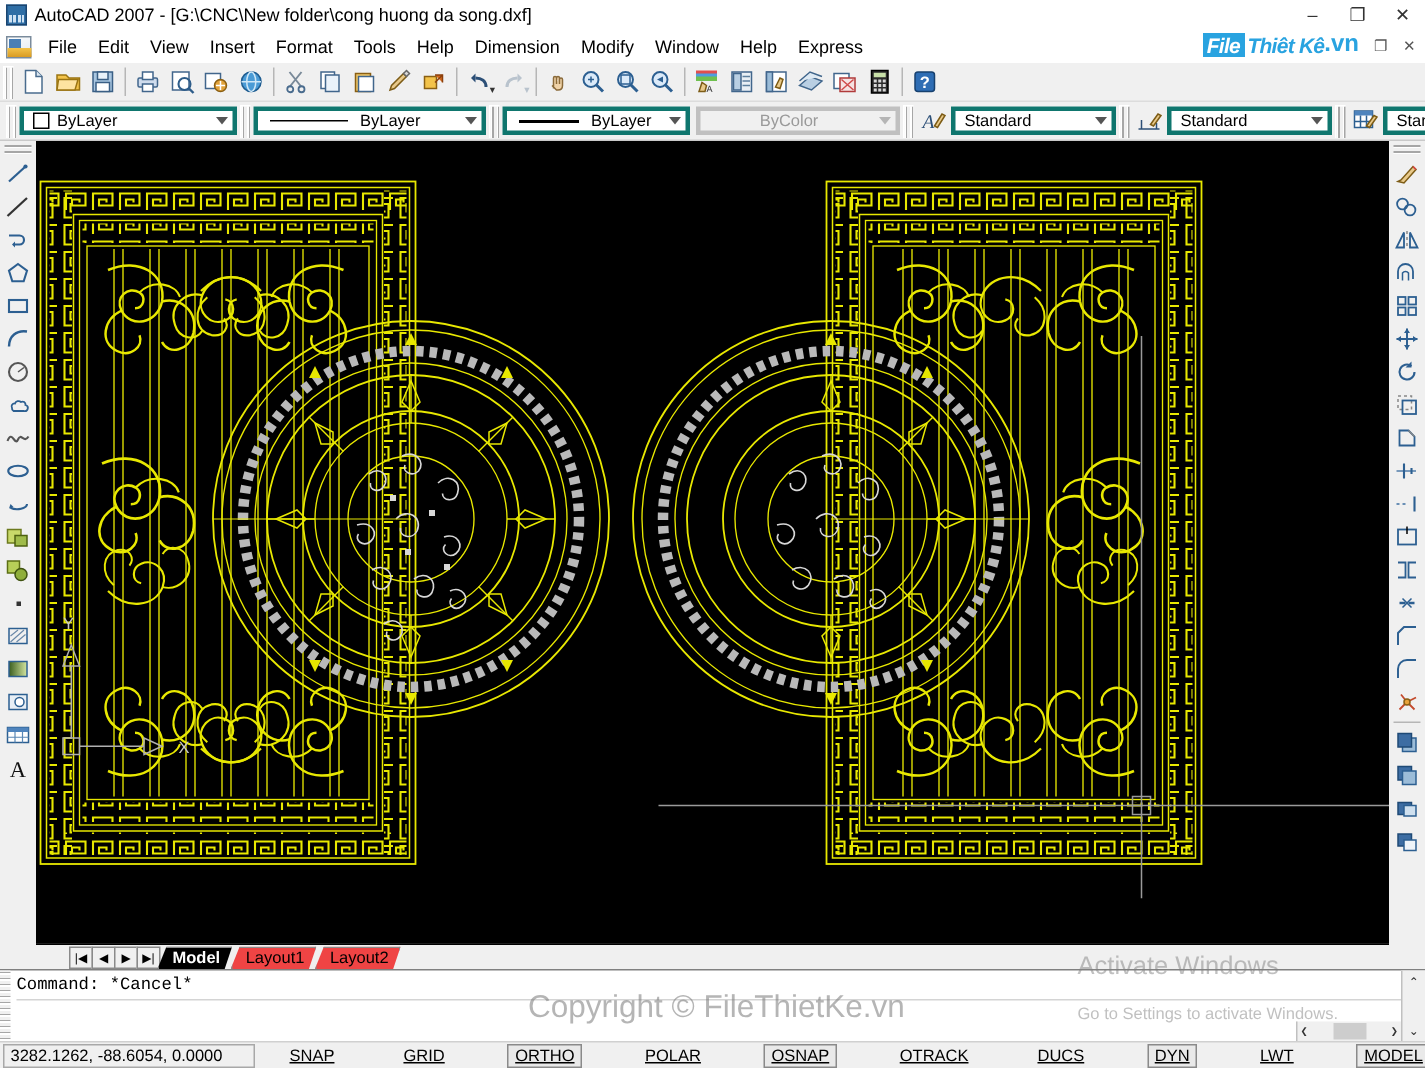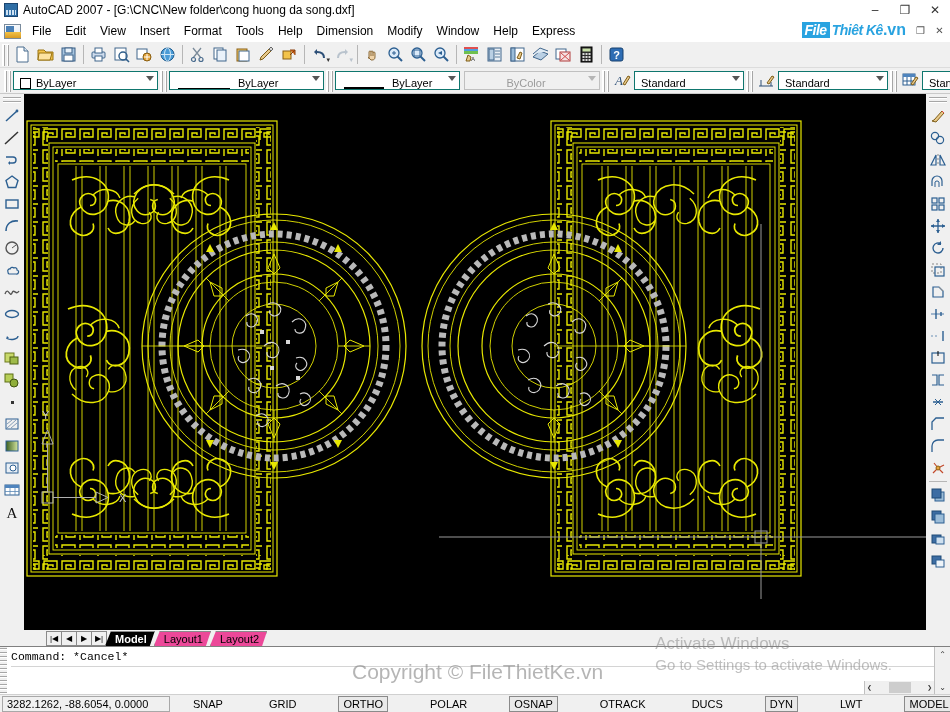--- a/index.html
+++ b/index.html
@@ -92,22 +92,22 @@
   }
   .tsep { width: 1px; height: 19px; background: #b6b6b6; margin: 0 3px; flex:none; }
   .tdrop { font-size:7px; color:#333; position:absolute; right:1px; bottom:2px; }
 
   
   .prop-row {
     height: 26px; display: flex; align-items: center; background: #f0f0f0;
     border-bottom: 1px solid #c9c9c9; flex: none; padding-left:2px;
   }
   .combo {
-    height: 19px; border: 1px solid #0f766e; background: #fff;
-    display: flex; align-items: flex-end; font-size: 11px; color: #000;
+    height: 19px; border: 3px solid #0f766e; background: #fff;
+    display: flex; align-items: center; font-size: 11px; color: #000;
     position: relative; flex:none; padding: 0 2px;
   }
   .combo.disabled { background: #f0f0f0; color: #9a9a9a; border-color:#c0c0c0; }
   .combo .cb-label { flex: 1; text-align: center; padding-right: 12px; }
   .combo .cb-arrow {
     position: absolute; right: 3px; top: 4px; width: 0; height: 0;
     border-left: 4px solid transparent; border-right: 4px solid transparent;
     border-top: 5px solid #555;
   }
   .combo.disabled .cb-arrow { border-top-color:#b5b5b5; }
@@ -144,21 +144,21 @@
     flex:none; border-top:1px solid #000; padding-left: 22px;
   }
   .nav-btn {
     width: 16px; height: 15px; border: 1px solid #8a8a8a; background:#f0f0f0;
     display:flex;align-items:center;justify-content:center;font-size:8px;
     margin-right:-1px; color:#000;
   }
   .tab {
     height: 15px; padding: 0 7px 0 9px; font-size: 11px; display:flex;
     align-items:center; border:1px solid #8a8a8a; border-bottom:none;
-    background:#ec4899; margin-left:-1px;
+    background:#ef4444; margin-left:-1px;
     clip-path: polygon(6px 0, 100% 0, calc(100% - 5px) 100%, 0 100%);
   }
   .tab.active { background:#000; color:#fff; font-weight:bold; }
 
   
   .cmd-wrap {
     height: 48px; background: #fff; border-top: 1px solid #808080;
     position: relative; flex:none; display:flex;
   }
   .cmd-grip {
@@ -187,41 +187,41 @@
   .statusbar {
     height: 18px; background: #f0f0f0; display:flex; align-items:center;
     border-top: 1px solid #d0d0d0; flex:none; font-size: 11px;
   }
   .coords {
     width: 168px; height: 16px; border: 1px solid #a8a8a8; background:#f0f0f0;
     display:flex; align-items:center; padding-left:4px; margin-left:2px; flex:none;
     color:#000;
   }
   .stat-btn {
-    padding: 1px 4px; margin: 0 19px; color:#000; flex:none;
+    padding: 1px 4px; margin: 0 19px; color:#000; flex:none;text-decoration:underline;
   }
   .stat-btn.sunken { border: 1px solid #8a8a8a; background:#e9e9e9; }
   .status-right { margin-left:auto; display:flex; align-items:center; gap:3px;
                   padding-right:4px; }
   .lock-ico { width:16px;height:14px;position:relative; }
   .tray-box { width:15px;height:14px;border:1px solid #5a7fa8;
               background:linear-gradient(135deg,#e8f1fa,#9cc2e6); }
 
   
   .wm-copy {
     position: absolute; left: 352px; top: 660px; font-size: 21px;
     color: rgba(120,120,120,0.55); font-family:"Liberation Sans",sans-serif;
     pointer-events:none; white-space:nowrap;
   }
   .wm-act {
     position: absolute; right: 58px; top: 634px; text-align: left;
     pointer-events: none; color: rgba(130,130,130,0.5);
   }
   .wm-act .l1 { font-size: 17px; }
-  .wm-act .l2 { font-size: 15px; margin-top:2px; }
+  .wm-act .l2 { font-size: 11px; margin-top:16px; }
 </style>
 </head>
 <body>
 
 <div class="app">
 
   <div class="titlebar">
     <div class="app-icon"></div>
     <span class="title-text">AutoCAD 2007 - [G:\CNC\New folder\cong huong da song.dxf]</span>
     <div class="win-btns">

